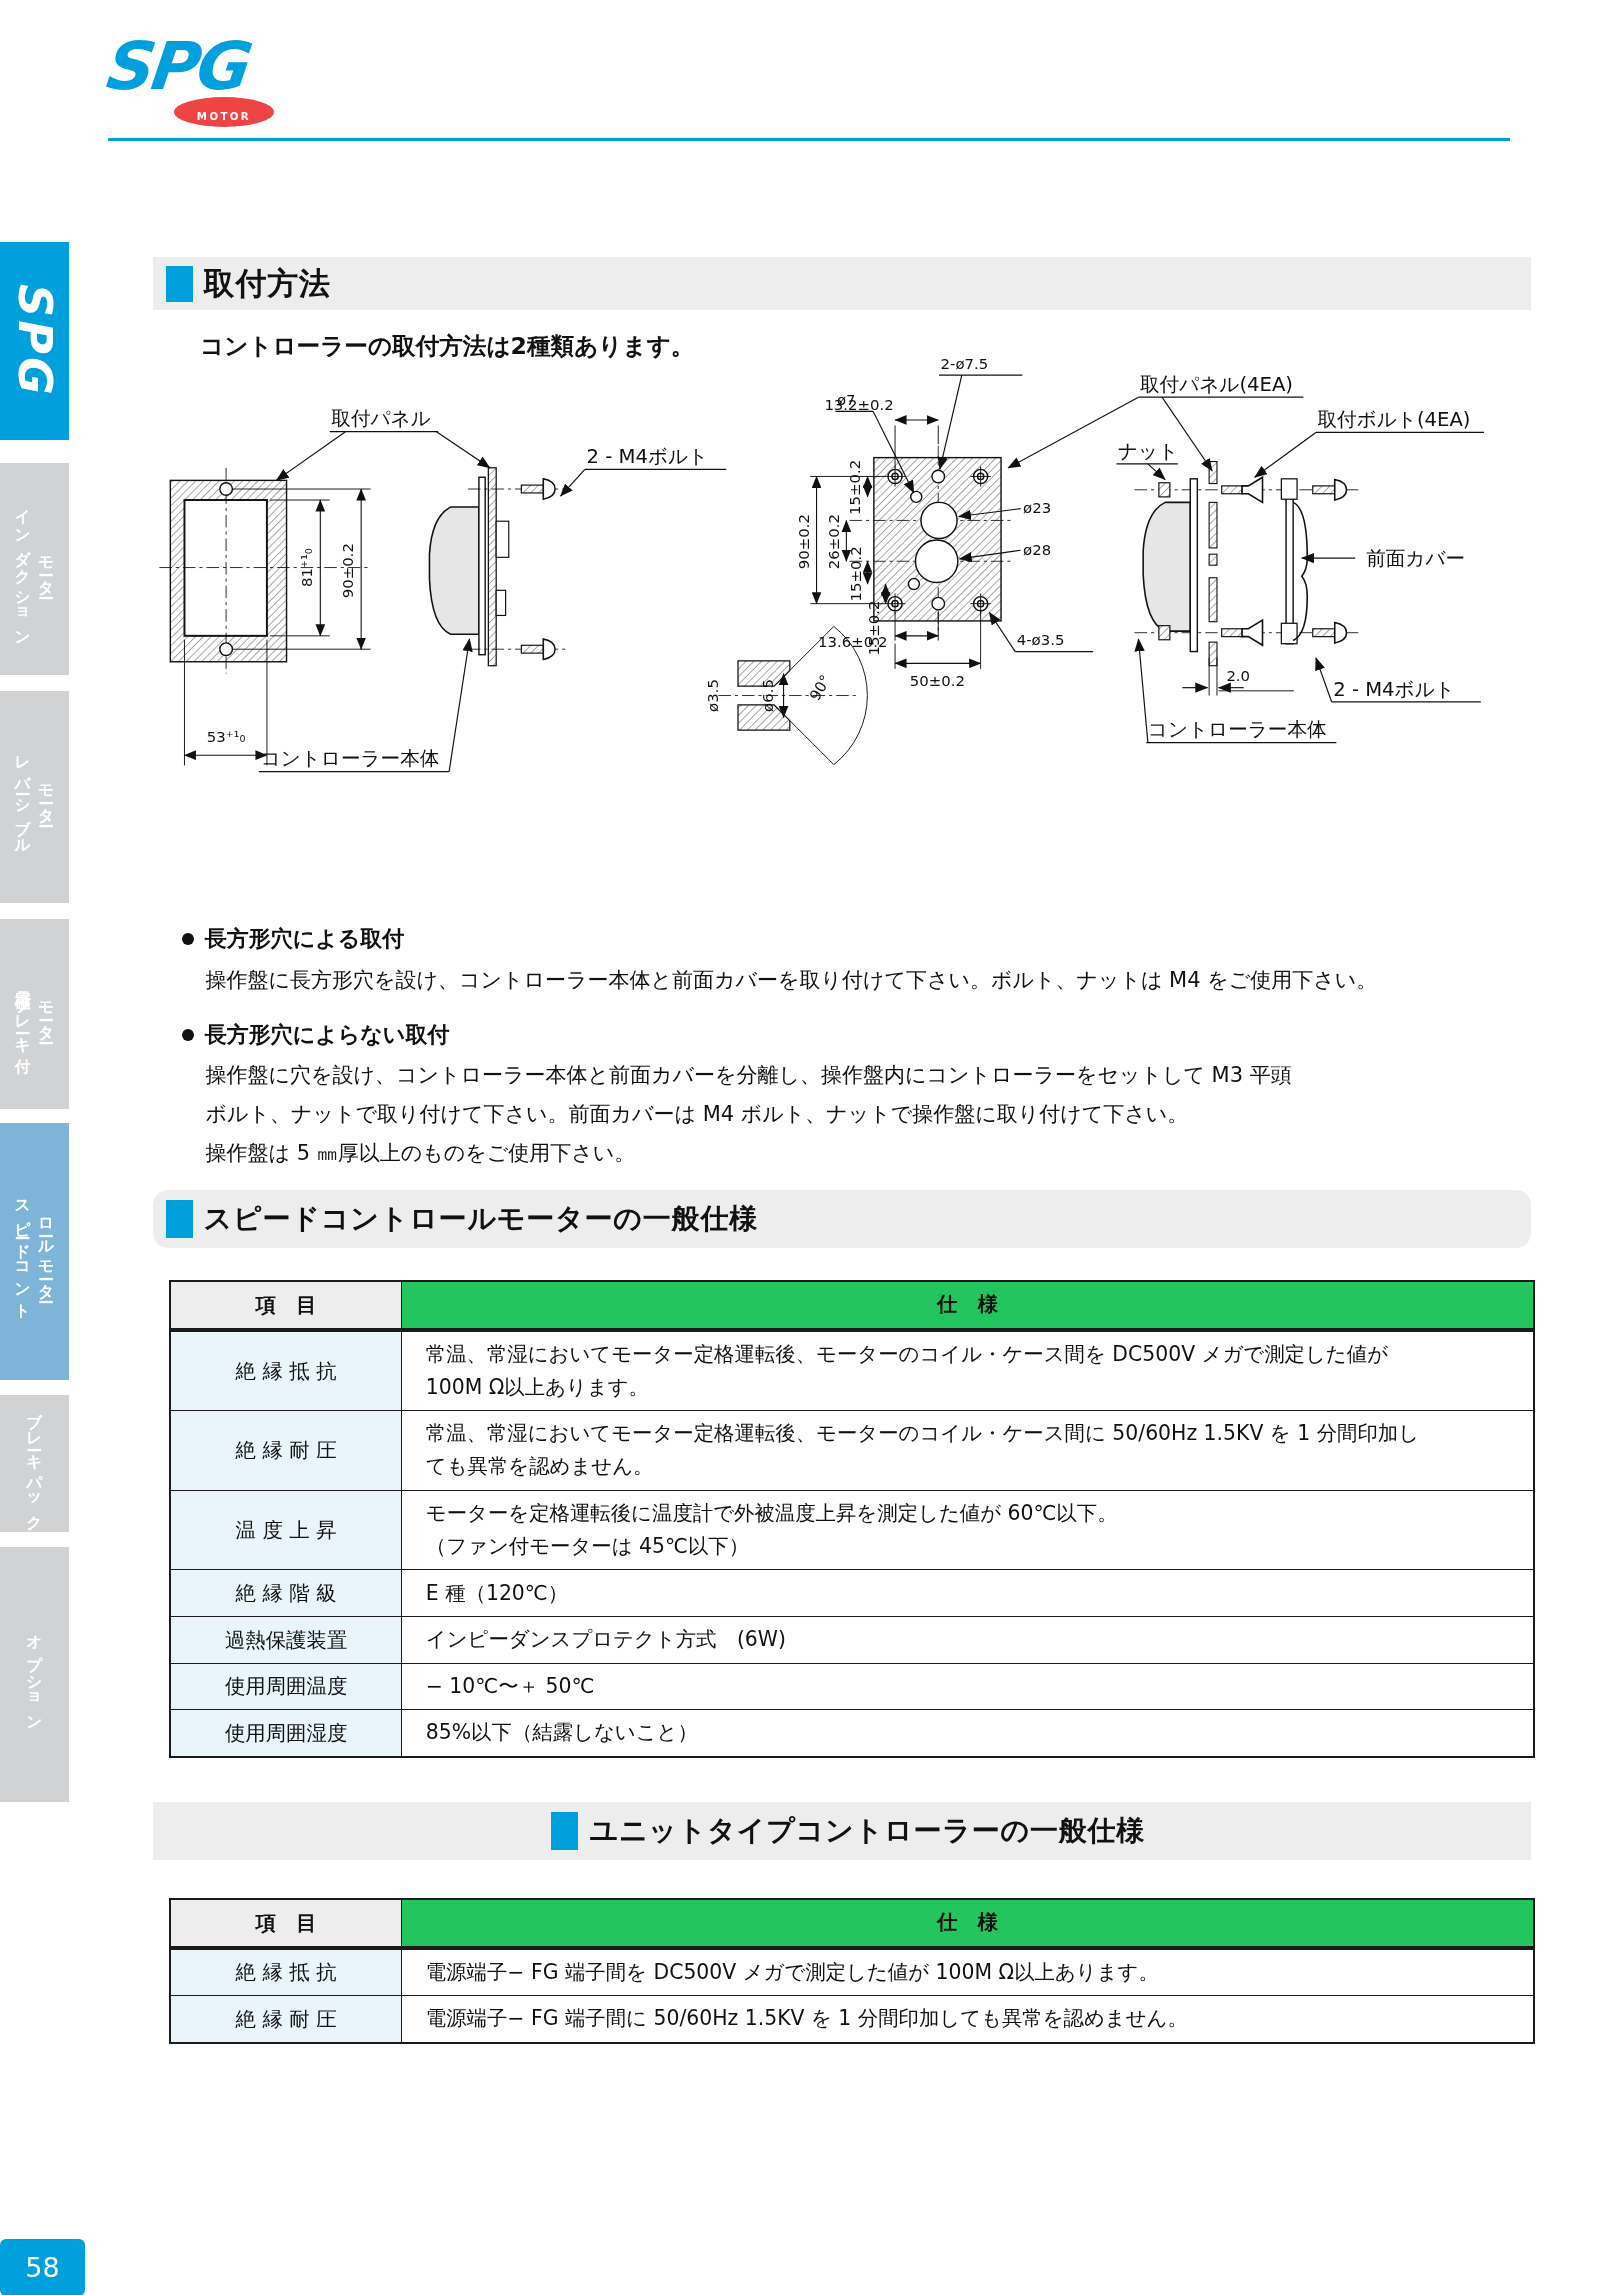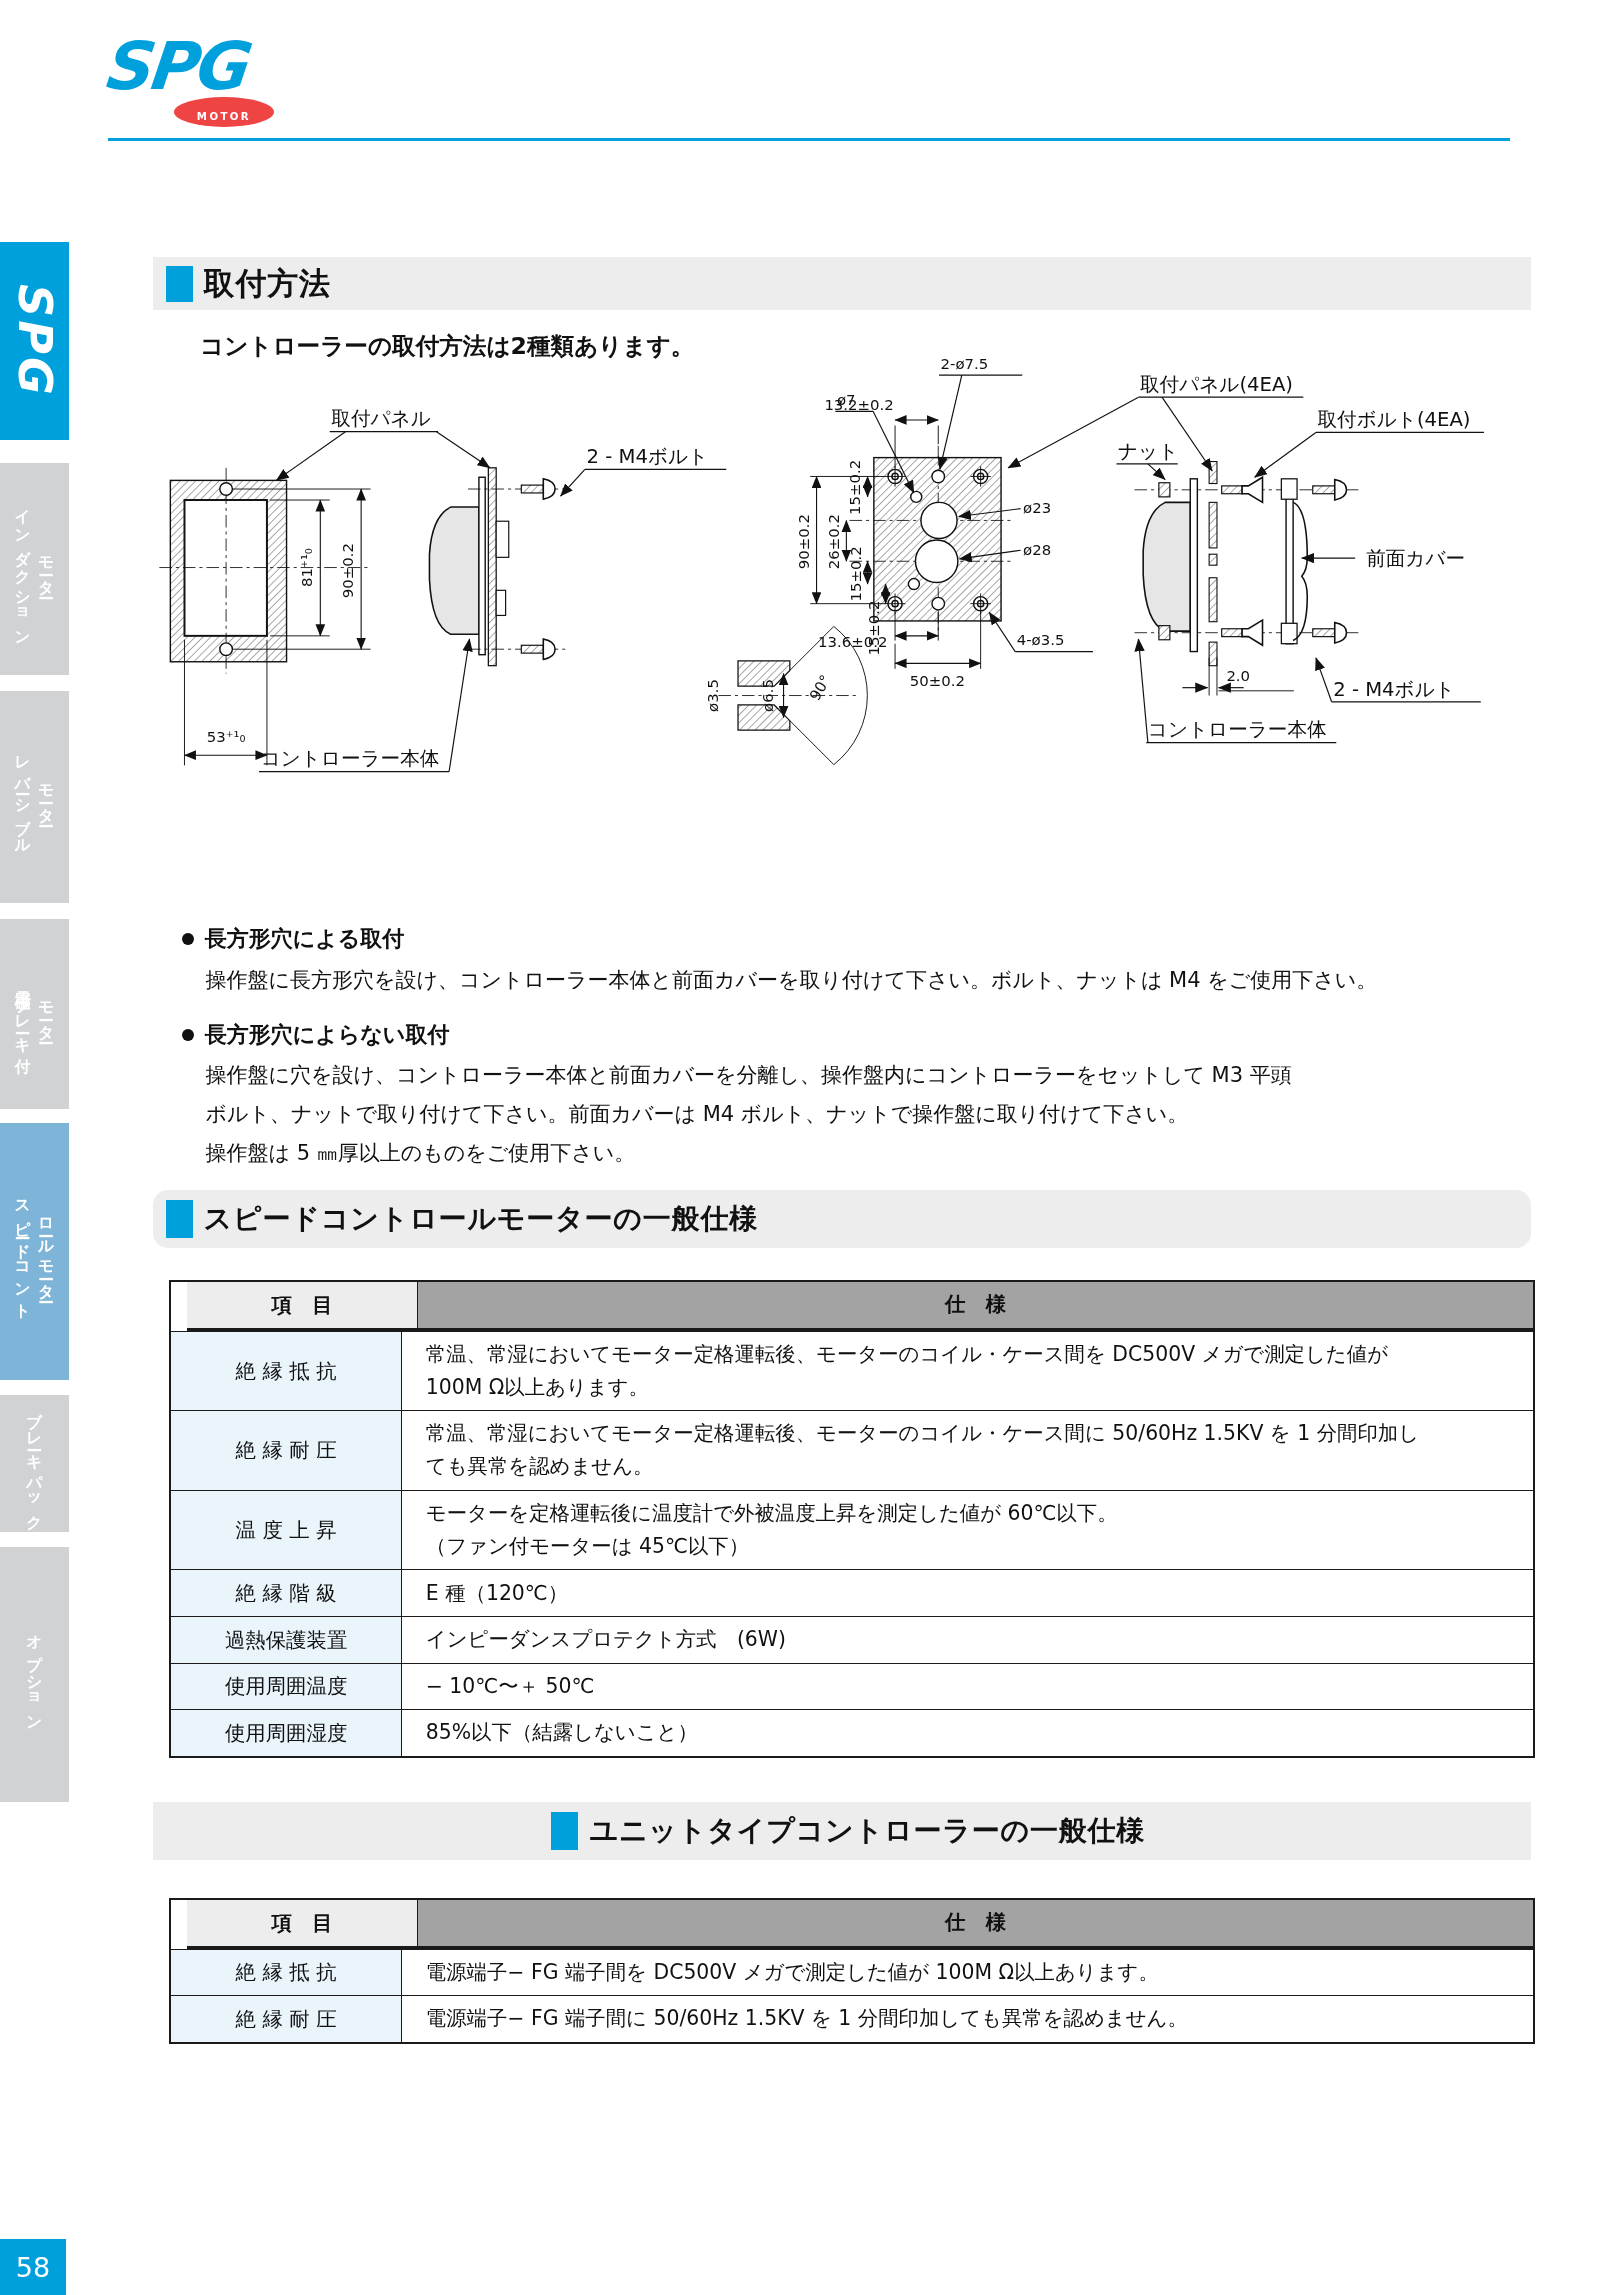--- a/index.html
+++ b/index.html
@@ -28,30 +28,30 @@
   
   .intro{position:absolute;left:200px;top:330px;font-size:23.6px;font-weight:bold;}
   .bullets{position:absolute;left:182px;top:904px;width:1405px;}
   .bullet-head{display:flex;align-items:center;font-size:22px;font-weight:bold;margin-top:20.4px;}
   .bullet-dot{width:11.8px;height:11.8px;border-radius:50%;background:#111;margin-right:11px;flex:0 0 auto;}
   .bullet-body{font-size:21px;line-height:39px;margin:6.3px 0 3.1px 23.6px;}
   
   .spec-table{position:absolute;left:169px;width:1362px;border:2.4px solid #1a1a1a;}
   .trow{display:flex;border-top:1.6px solid #1a1a1a;}
   .trow:first-child{border-top:none;}
-  .thead{background:#a3a3a3;border-bottom:3.1px solid #1a1a1a;margin-left:16px;}
+  .thead{background:#22c55e;border-bottom:3.1px solid #1a1a1a;}
   .titem{flex:0 0 224px;display:flex;align-items:center;justify-content:center;
          border-right:1.6px solid #1a1a1a;font-size:20.4px;background:#e9f4fb;padding:4.7px 3.1px;}
   .thead .titem{background:#ededee;font-weight:bold;}
   .tspec{flex:1;display:flex;flex-direction:column;justify-content:center;font-size:20.4px;
          line-height:33px;padding:6.3px 7.9px 6.3px 23.6px;}
   .thead .tspec{align-items:center;font-weight:bold;padding-left:7.9px;}
   
-  .pagenum{position:absolute;left:0;top:2239px;width:66px;height:57px;background:#00a0dc;
-         color:#fff;font-size:27px;display:flex;align-items:center;justify-content:center;}
+  .pagenum{position:absolute;left:0;top:2239px;width:85px;height:57px;background:#00a0dc;
+         color:#fff;font-size:27px;display:flex;align-items:center;justify-content:center;border-radius:6px;}
   
   .diagram{position:absolute;left:157px;top:353px;}
   .thin{stroke:#111;stroke-width:1.2;fill:none;}
   .cl{stroke:#111;stroke-width:1.1;fill:none;stroke-dasharray:16 5 4 5;}
   .dim{stroke:#111;stroke-width:1.4;fill:none;marker-start:url(#ar);marker-end:url(#ar);}
   .ldr{stroke:#111;stroke-width:1.5;fill:none;marker-end:url(#ar);}
   .ul{stroke:#111;stroke-width:1.6;}
   .hole{fill:#fff;stroke:#111;stroke-width:1.8;}
   .dt{font-size:19px;fill:#111;}
   .lbl{font-size:25px;fill:#111;}

